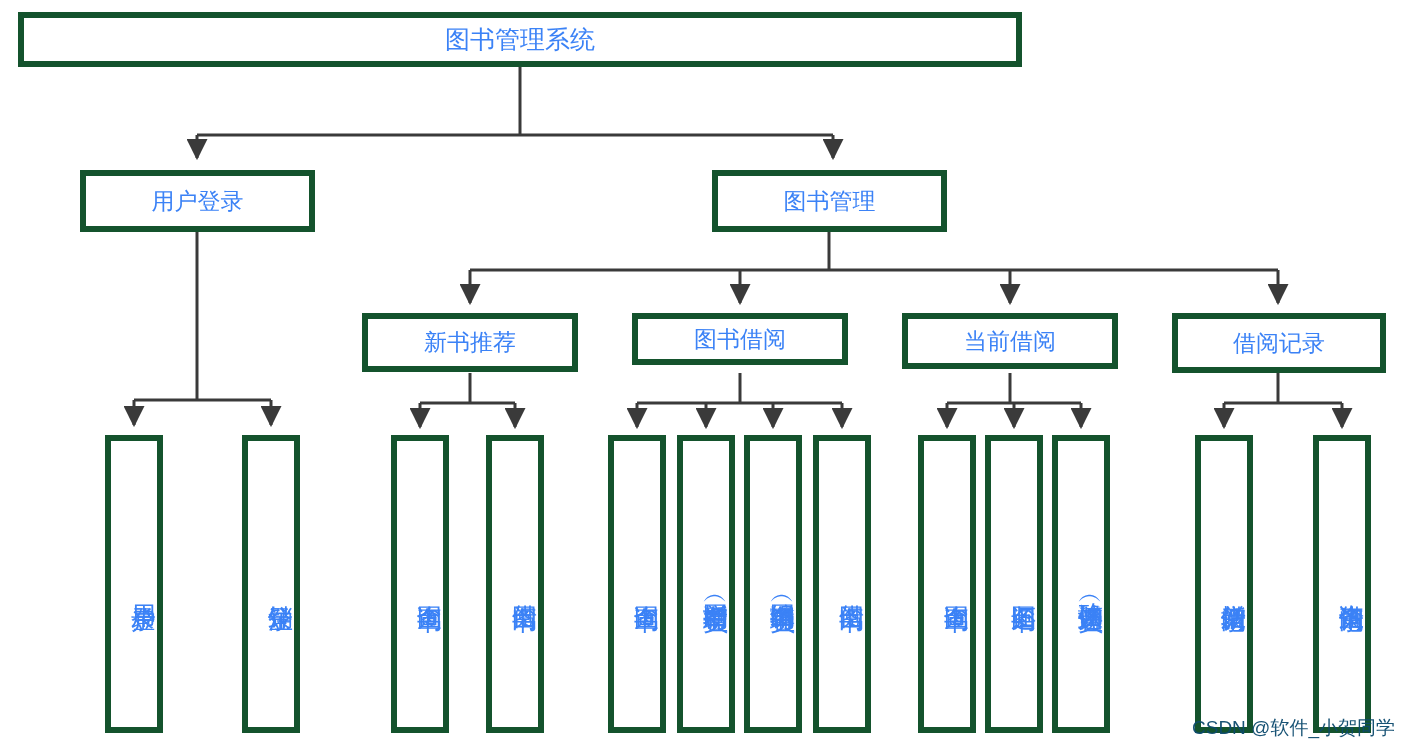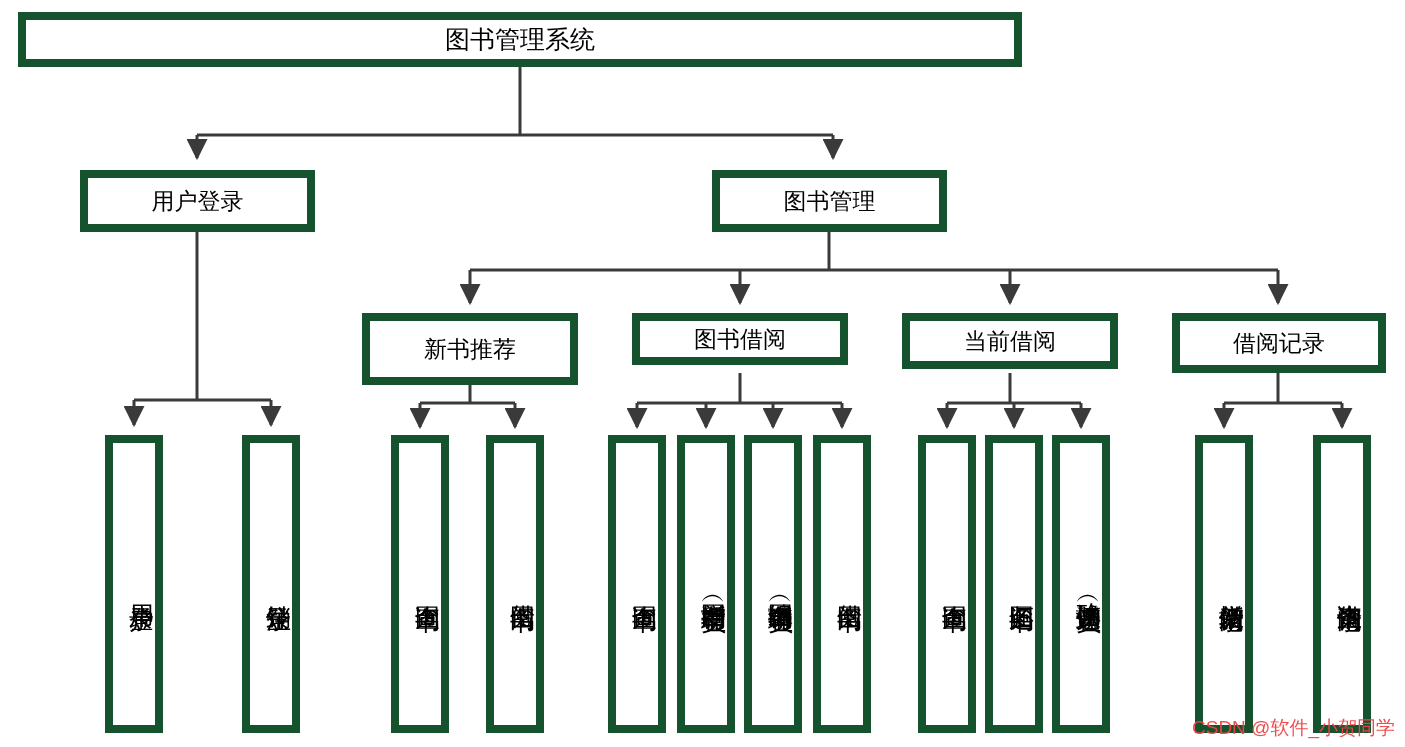--- a/index.html
+++ b/index.html
@@ -21,26 +21,26 @@
     position: absolute;
     left: 0;
     top: 0;
     width: 1405px;
     height: 747px;
     pointer-events: none;
   }
   .node {
     position: absolute;
     box-sizing: border-box;
-    border: 8px solid #14532d;
+    border: 6px solid #14532d;
     background: #ffffff;
     display: flex;
     align-items: center;
     justify-content: center;
-    color: #000000;
+    color: #3b82f6;
     line-height: 1.05;
   }
   .node.root {
     font-size: 25px;
   }
   .node.lvl2 {
     font-size: 23px;
   }
   .node.lvl3 {
     font-size: 23px;
@@ -55,21 +55,21 @@
     letter-spacing: 1px;
   }
   .node.leaf span {
     writing-mode: vertical-rl;
     text-orientation: upright;
     display: block;
     text-align: center;
   }
   .watermark {
     position: absolute;
-    color: #ef4444;
+    color: #0c4a6e;
     font-size: 19px;
     white-space: nowrap;
     opacity: 0.95;
     text-align: right;
   }
 </style>
 </head>
 <body>
 
 <div id="canvas">
@@ -128,21 +128,21 @@
     <span>图书管理系统</span>
   </div>
 
   <div class="node lvl2" style="left:80px; top:170px; width:235px; height:62px;">
     <span>用户登录</span>
   </div>
   <div class="node lvl2" style="left:712px; top:170px; width:235px; height:62px;">
     <span>图书管理</span>
   </div>
 
-  <div class="node lvl3" style="left:362px; top:313px; width:216px; height:72px;">
+  <div class="node lvl3" style="left:362px; top:313px; width:216px; height:59px;">
     <span>新书推荐</span>
   </div>
   <div class="node lvl3" style="left:632px; top:313px; width:216px; height:52px;">
     <span>图书借阅</span>
   </div>
   <div class="node lvl3" style="left:902px; top:313px; width:216px; height:56px;">
     <span>当前借阅</span>
   </div>
   <div class="node lvl3" style="left:1172px; top:313px; width:214px; height:60px;">
     <span>借阅记录</span>

